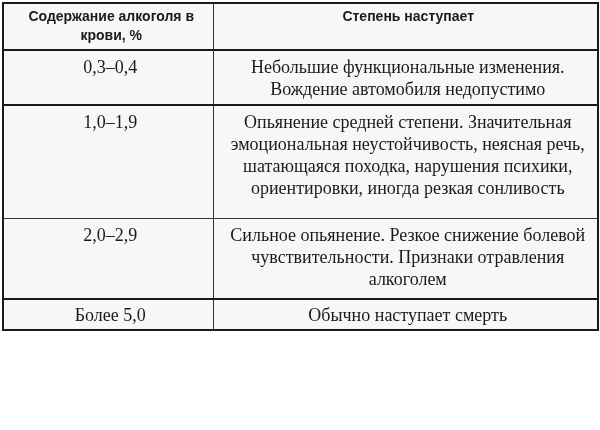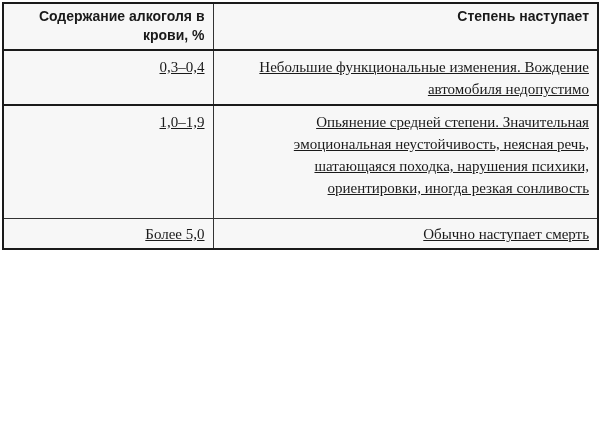--- a/index.html
+++ b/index.html
@@ -21,40 +21,39 @@
       border-collapse: collapse;
       table-layout: fixed;
       border: 2px solid #1a1a1a;
       background: #f7f7f7;
     }
     .tbl col.c1 { width: 210px; }
     .tbl col.c2 { width: 385px; }
     .tbl th, .tbl td {
       border: 1px solid #333;
       vertical-align: top;
-      text-align: right;
+      text-align: center;
       padding: 4px 8px 4px 16px;
       color: #1a1a1a;
     }
     .tbl th {
       font-family: "Liberation Sans", "DejaVu Sans", sans-serif;
       font-weight: bold;
       font-size: 14px;
       line-height: 19px;
       height: 33px;
       padding-top: 3px;
       padding-left: 14px;
     }
     .tbl td {
       font-family: "Liberation Serif", "DejaVu Serif", serif;
-      font-size: 15px;
+      font-size: 18px;
       line-height: 22px;
       padding-top: 5px;
       padding-left: 12px;
-      text-decoration: underline;
     }
     .tbl td.c2cell { padding-left: 13px; }
     .tbl tr.r-thick td { border-bottom: 2px solid #1a1a1a; }
     .tbl tr.h-row th { border-bottom: 2px solid #1a1a1a; }
     .tbl tr.r1 td { height: 43px; }
     .tbl tr.r2 td { height: 43px; }
     .tbl tr.r3 td { height: 103px; margin-top: 20px; }
     .tbl tr.r4 td { height: 70px; }
     .tbl tr.r5 td { height: 41px; }
     .tbl tr.r6 td { height: 20px; padding-top: 4px; padding-bottom: 3px; }
@@ -75,18 +74,22 @@
   </thead>
   <tbody>
     <tr class="r1 r-thick">
       <td>0,3–0,4</td>
       <td class="c2cell">Небольшие функциональные изменения. Вождение автомобиля недопустимо</td>
     </tr>
     <tr class="r3">
       <td>1,0–1,9</td>
       <td class="c2cell">Опьянение средней степени. Значительная эмоциональная неустойчивость, неясная речь, шатающаяся походка, нарушения психики, ориентировки, иногда резкая сонливость</td>
     </tr>
+    <tr class="r4 r-thick">
+      <td>2,0–2,9</td>
+      <td class="c2cell">Сильное опьянение. Резкое снижение болевой чувствительности. Признаки отравления алкоголем</td>
+    </tr>
     <tr class="r6">
       <td>Более 5,0</td>
       <td class="c2cell">Обычно наступает смерть</td>
     </tr>
   </tbody>
 </table>
 
 </body></html>

